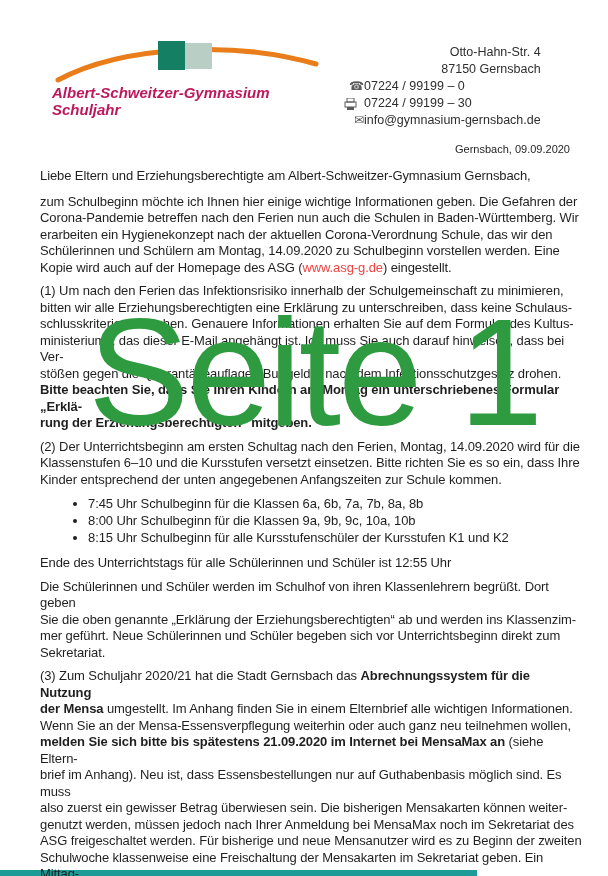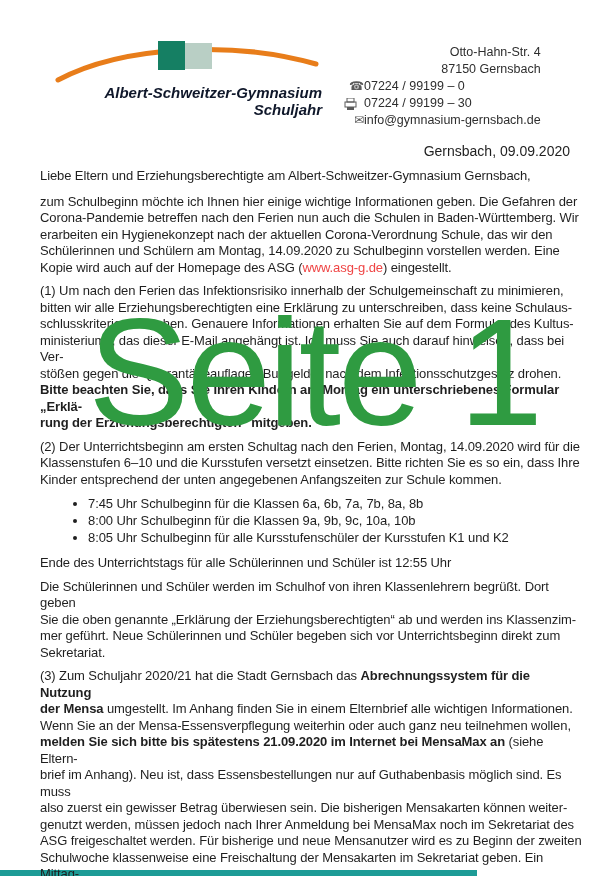--- a/index.html
+++ b/index.html
@@ -5,31 +5,31 @@
   html,body{margin:0;padding:0;background:#e8e8e8;}
   .page{
     position:relative;width:608px;height:876px;background:#ffffff;
     overflow:hidden;margin:0 auto;
     font-family:"Liberation Sans",sans-serif;color:#1f1f1f;
   }
   
   .logo{position:absolute;left:52px;top:38px;width:270px;}
   .logo svg{display:block;}
   .logo-name{
-    text-align:right;color:#0f172a;font-style:italic;font-weight:bold;
+    text-align:left;color:#be185d;font-style:italic;font-weight:bold;
     font-size:15px;line-height:17px;margin-top:-2px;
   }
   .contact{position:absolute;left:344px;top:44px;font-size:12.5px;line-height:17px;color:#2e2e2e;text-align:right;}
   .crow{display:flex;align-items:center;}
   .cicon{
     display:inline-block;width:20px;color:#5a5a5a;font-size:12px;
     font-family:"DejaVu Sans",sans-serif;flex:0 0 20px;
   }
   .cicon svg{display:block;}
-  .dateline{position:absolute;top:143px;right:38px;font-size:14px;text-align:center;}
+  .dateline{position:absolute;top:143px;right:38px;font-size:11px;text-align:center;}
   
   .watermark{
     position:absolute;left:88px;top:296px;z-index:5;
     font-size:152px;font-weight:normal;line-height:1;letter-spacing:-3px;
     color:#2f9b41;white-space:nowrap;pointer-events:none;
   }
   
   main{
     position:absolute;left:40px;top:168px;width:542px;z-index:1;
     font-size:13px;line-height:16.5px;letter-spacing:-0.1px;
@@ -102,21 +102,21 @@
 </span><strong>Bitte beachten Sie, dass Sie Ihren Kindern am Montag ein unterschriebenes Formular „Erklä-
 rung der Erziehungsberechtigten“ mitgeben.</strong></p>
 
     <p>(2) Der Unterrichtsbeginn am ersten Schultag nach den Ferien, Montag, 14.09.2020 wird für die
 Klassenstufen 6–10 und die Kursstufen versetzt einsetzen. Bitte richten Sie es so ein, dass Ihre
 Kinder entsprechend der unten angegebenen Anfangszeiten zur Schule kommen.</p>
 
     <ul class="times">
       <li>7:45 Uhr Schulbeginn für die Klassen 6a, 6b, 7a, 7b, 8a, 8b</li>
       <li>8:00 Uhr Schulbeginn für die Klassen 9a, 9b, 9c, 10a, 10b</li>
-      <li>8:05 Uhr Schulbeginn für alle Kursstufenschüler der Kursstufen K1 und K2</li>
+      <li>8:15 Uhr Schulbeginn für alle Kursstufenschüler der Kursstufen K1 und K2</li>
     </ul>
 
     <p>Ende des Unterrichtstags für alle Schülerinnen und Schüler ist 12:55 Uhr</p>
 
     <p>Die Schülerinnen und Schüler werden im Schulhof von ihren Klassenlehrern begrüßt. Dort geben
 Sie die oben genannte „Erklärung der Erziehungsberechtigten“ ab und werden ins Klassenzim-
 mer geführt. Neue Schülerinnen und Schüler begeben sich vor Unterrichtsbeginn direkt zum
 Sekretariat.</p>
 
     <p><span>(3) Zum Schuljahr 2020/21 hat die Stadt Gernsbach das </span><strong>Abrechnungssystem für die Nutzung

